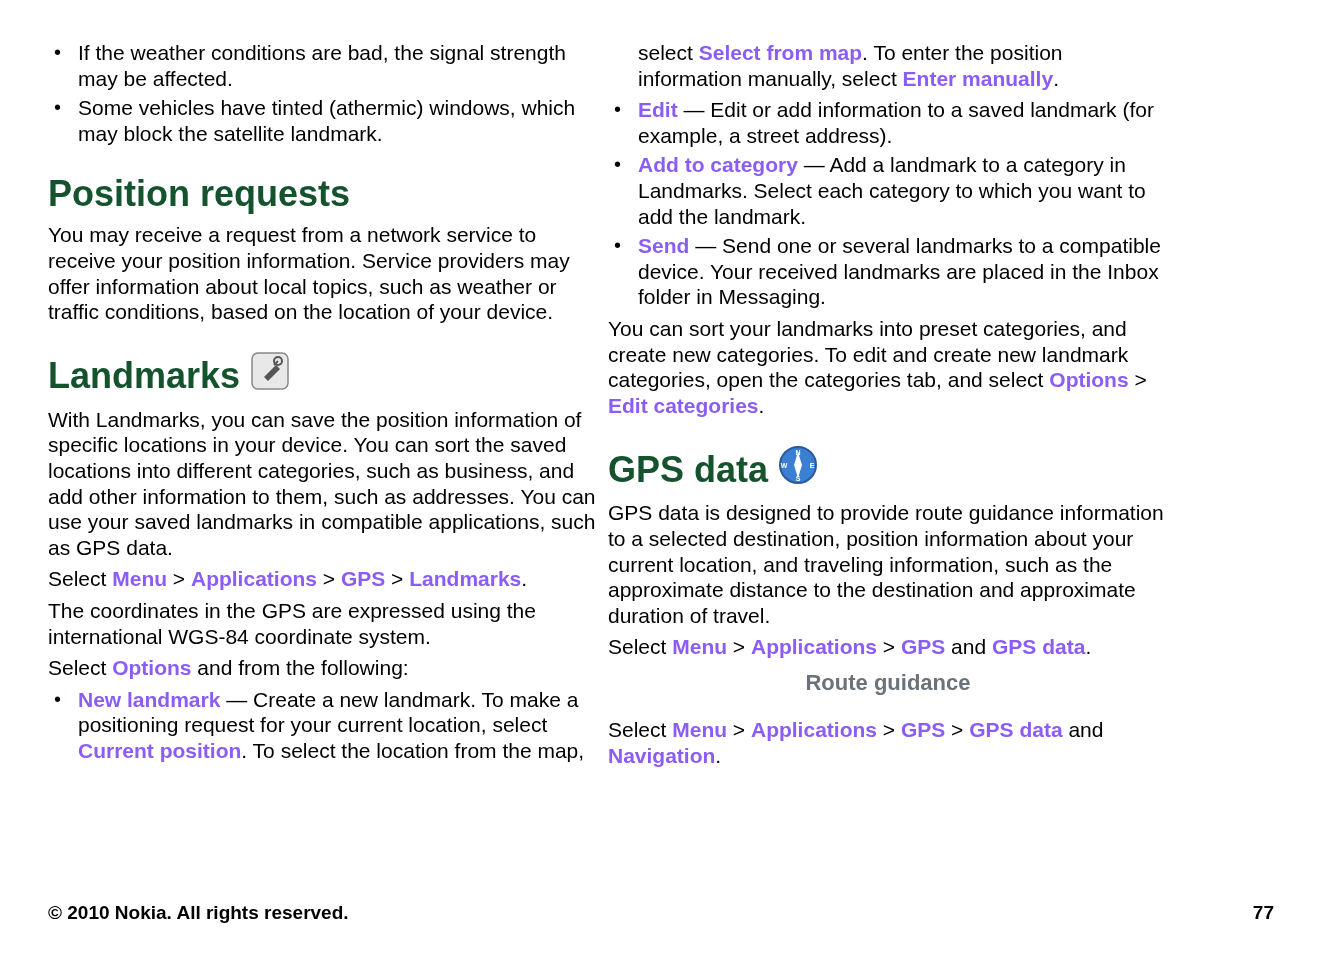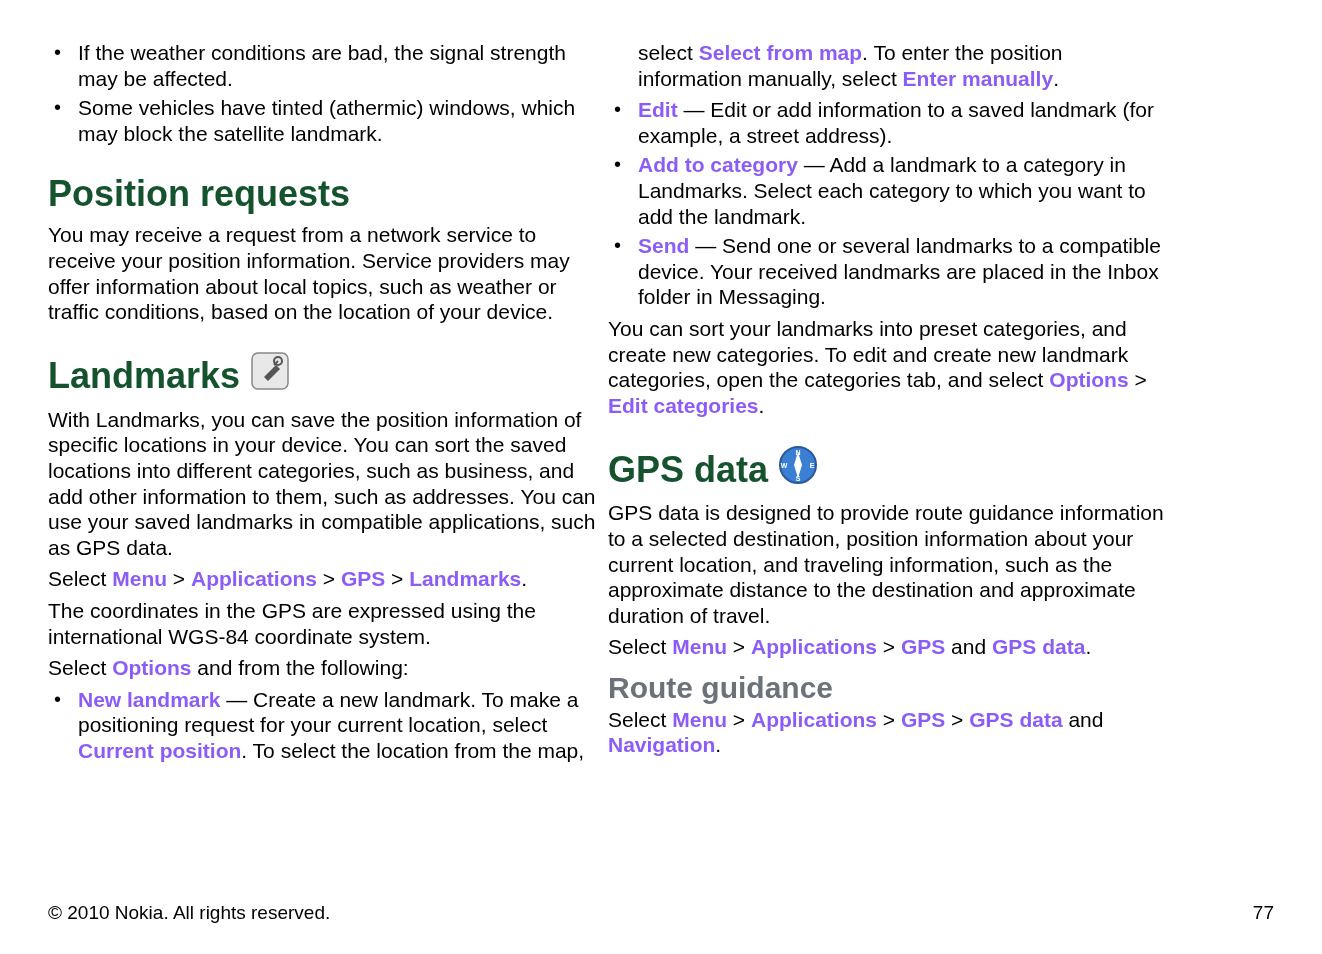--- a/index.html
+++ b/index.html
@@ -48,33 +48,34 @@
     font-weight: bold;
     margin: 26px 0 6px 0;
   }
   h2.section.withicon {
     display: flex;
     align-items: center;
     gap: 10px;
   }
   h3.subsection {
     color: #6c7279;
-    font-size: 30px;
+    font-size: 22px;
     font-weight: bold;
-    margin: 10px 0 0 0;
+    margin: 10px 0 20px 0;
+    text-align: center;
   }
   .blue { color: #8b5cf6; font-weight: bold; }
   .footer {
     position: absolute;
     left: 48px;
     right: 48px;
     bottom: 30px;
     display: flex;
     justify-content: space-between;
-    font-weight: normal;
+    font-weight: bold;
     font-size: 19px;
   }
   svg.icon-landmarks { width: 40px; height: 40px; }
   svg.icon-gps { width: 40px; height: 40px; }
 </style>
 </head>
 <body>
 
 <div class="page">
   <div class="columns">

